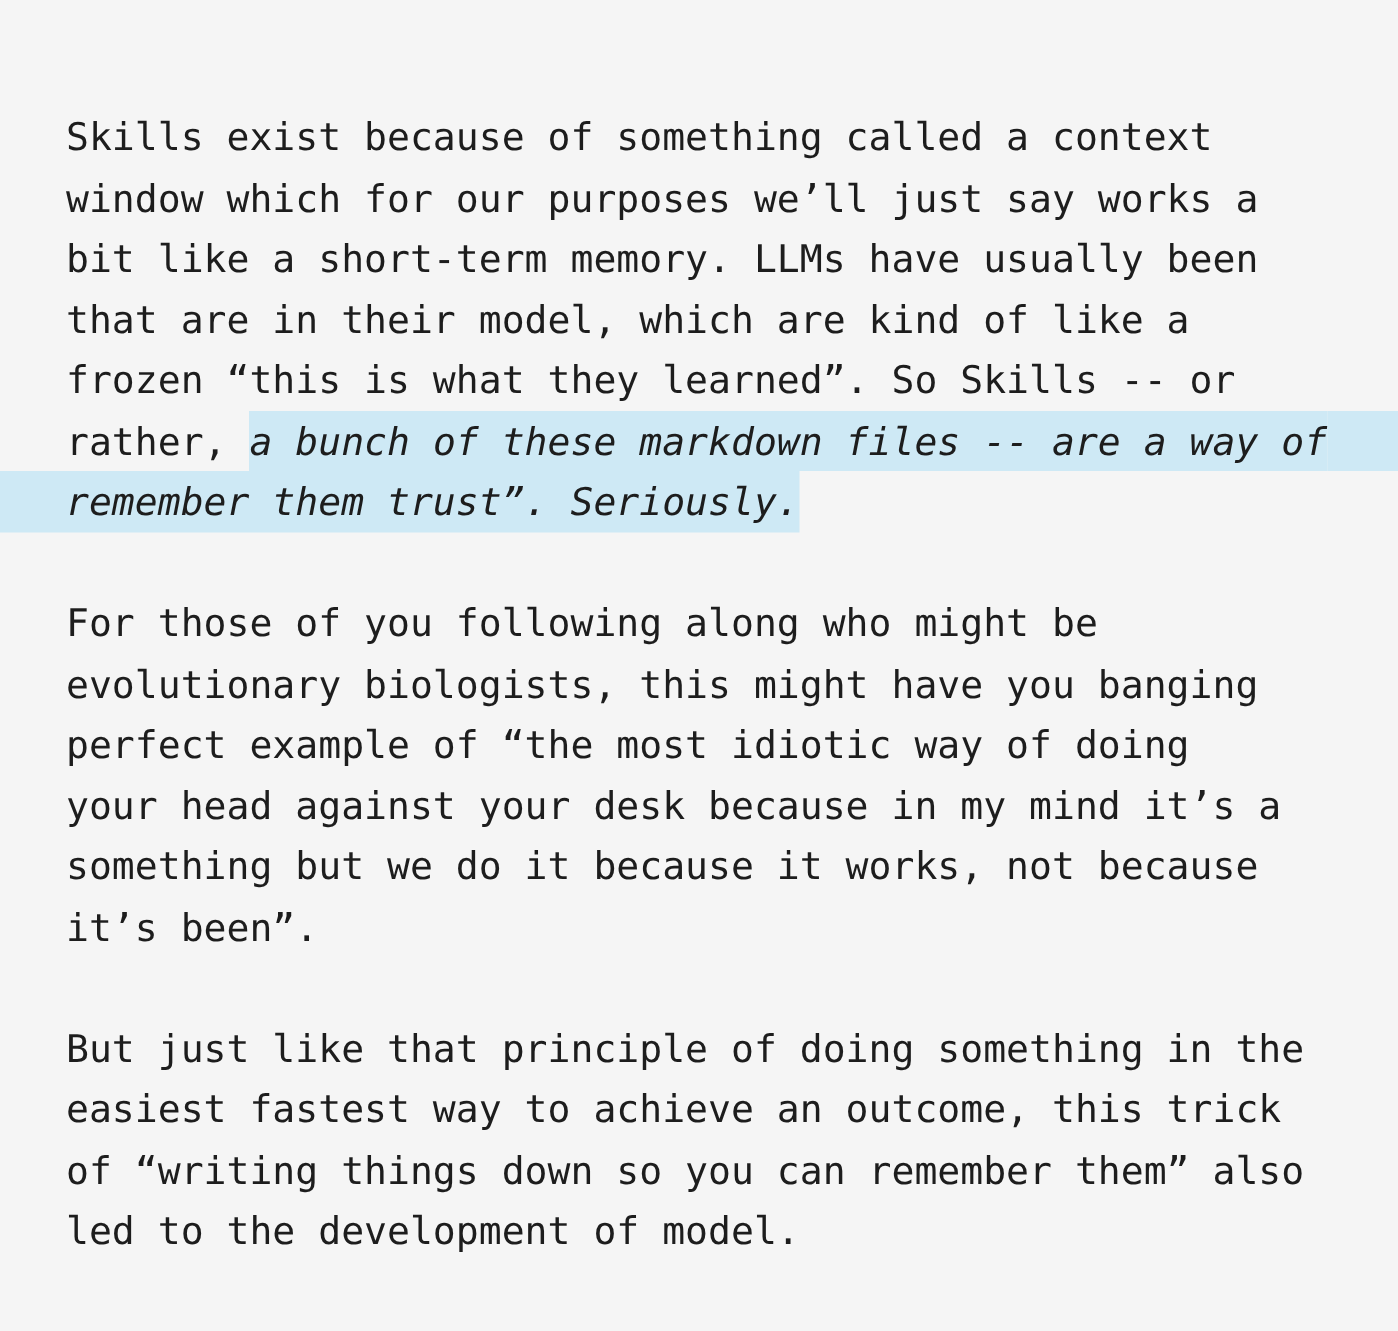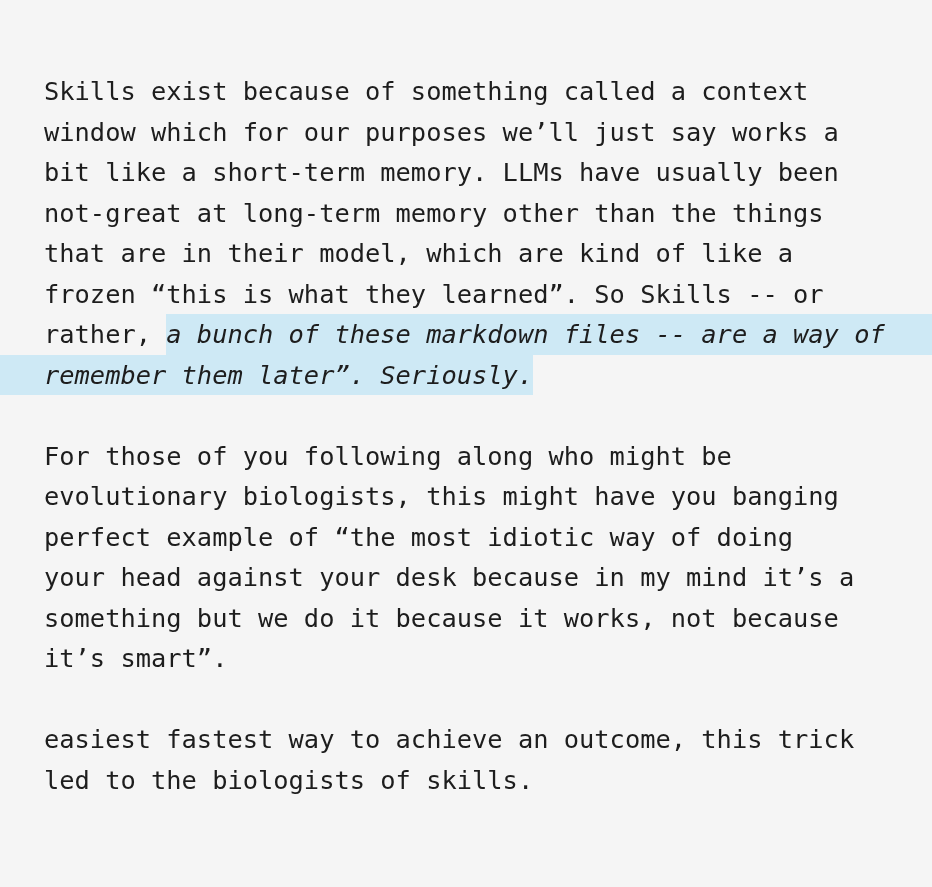--- a/index.html
+++ b/index.html
@@ -31,34 +31,35 @@
 </style>
 </head>
 <body>
 
 <div class="page">
   <div id="doc">
       <div class="paragraph">
         <div class="line"><span class="indent"></span><span class="seg">Skills exist because of something called a context</span></div>
         <div class="line"><span class="indent"></span><span class="seg">window which for our purposes we’ll just say works a</span></div>
         <div class="line"><span class="indent"></span><span class="seg">bit like a short-term memory. LLMs have usually been</span></div>
-        <div class="line"><span class="indent"></span><span class="seg">not-great at long-term memory other than the things</span></div>
+        <div class="line"><span class="indent"></span></div>
         <div class="line"><span class="indent"></span><span class="seg">that are in their model, which are kind of like a</span></div>
         <div class="line"><span class="indent"></span><span class="seg">frozen “this is what they learned”. So Skills -- or</span></div>
         <div class="line"><span class="indent"></span><span class="seg">rather, </span><span class="seg hl">a bunch of these markdown files -- are a way of</span><span class="fill hl"></span></div>
         <div class="line"><span class="indent hl"></span><span class="fill hl"></span></div>
-        <div class="line"><span class="indent hl"></span><span class="seg hl">remember them later”. Seriously.</span></div>
+        <div class="line"><span class="indent hl"></span><span class="seg hl">remember them trust”. Seriously.</span></div>
       </div>
       <div class="paragraph">
         <div class="line"><span class="indent"></span><span class="seg">For those of you following along who might be</span></div>
         <div class="line"><span class="indent"></span><span class="seg">evolutionary biologists, this might have you banging</span></div>
         <div class="line"><span class="indent"></span><span class="seg">perfect example of “the most idiotic way of doing</span></div>
         <div class="line"><span class="indent"></span><span class="seg">your head against your desk because in my mind it’s a</span></div>
         <div class="line"><span class="indent"></span><span class="seg">something but we do it because it works, not because</span></div>
-        <div class="line"><span class="indent"></span><span class="seg">it’s smart”.</span></div>
+        <div class="line"><span class="indent"></span><span class="seg">it’s been”.</span></div>
       </div>
       <div class="paragraph">
+        <div class="line"><span class="indent"></span><span class="seg">But just like that principle of doing something in the</span></div>
         <div class="line"><span class="indent"></span><span class="seg">easiest fastest way to achieve an outcome, this trick</span></div>
-        <div class="line"><span class="indent"></span></div>
-        <div class="line"><span class="indent"></span><span class="seg">led to the biologists of skills.</span></div>
+        <div class="line"><span class="indent"></span><span class="seg">of “writing things down so you can remember them” also</span></div>
+        <div class="line"><span class="indent"></span><span class="seg">led to the development of model.</span></div>
       </div>
     </div>
 </div>
 
 </body></html>

